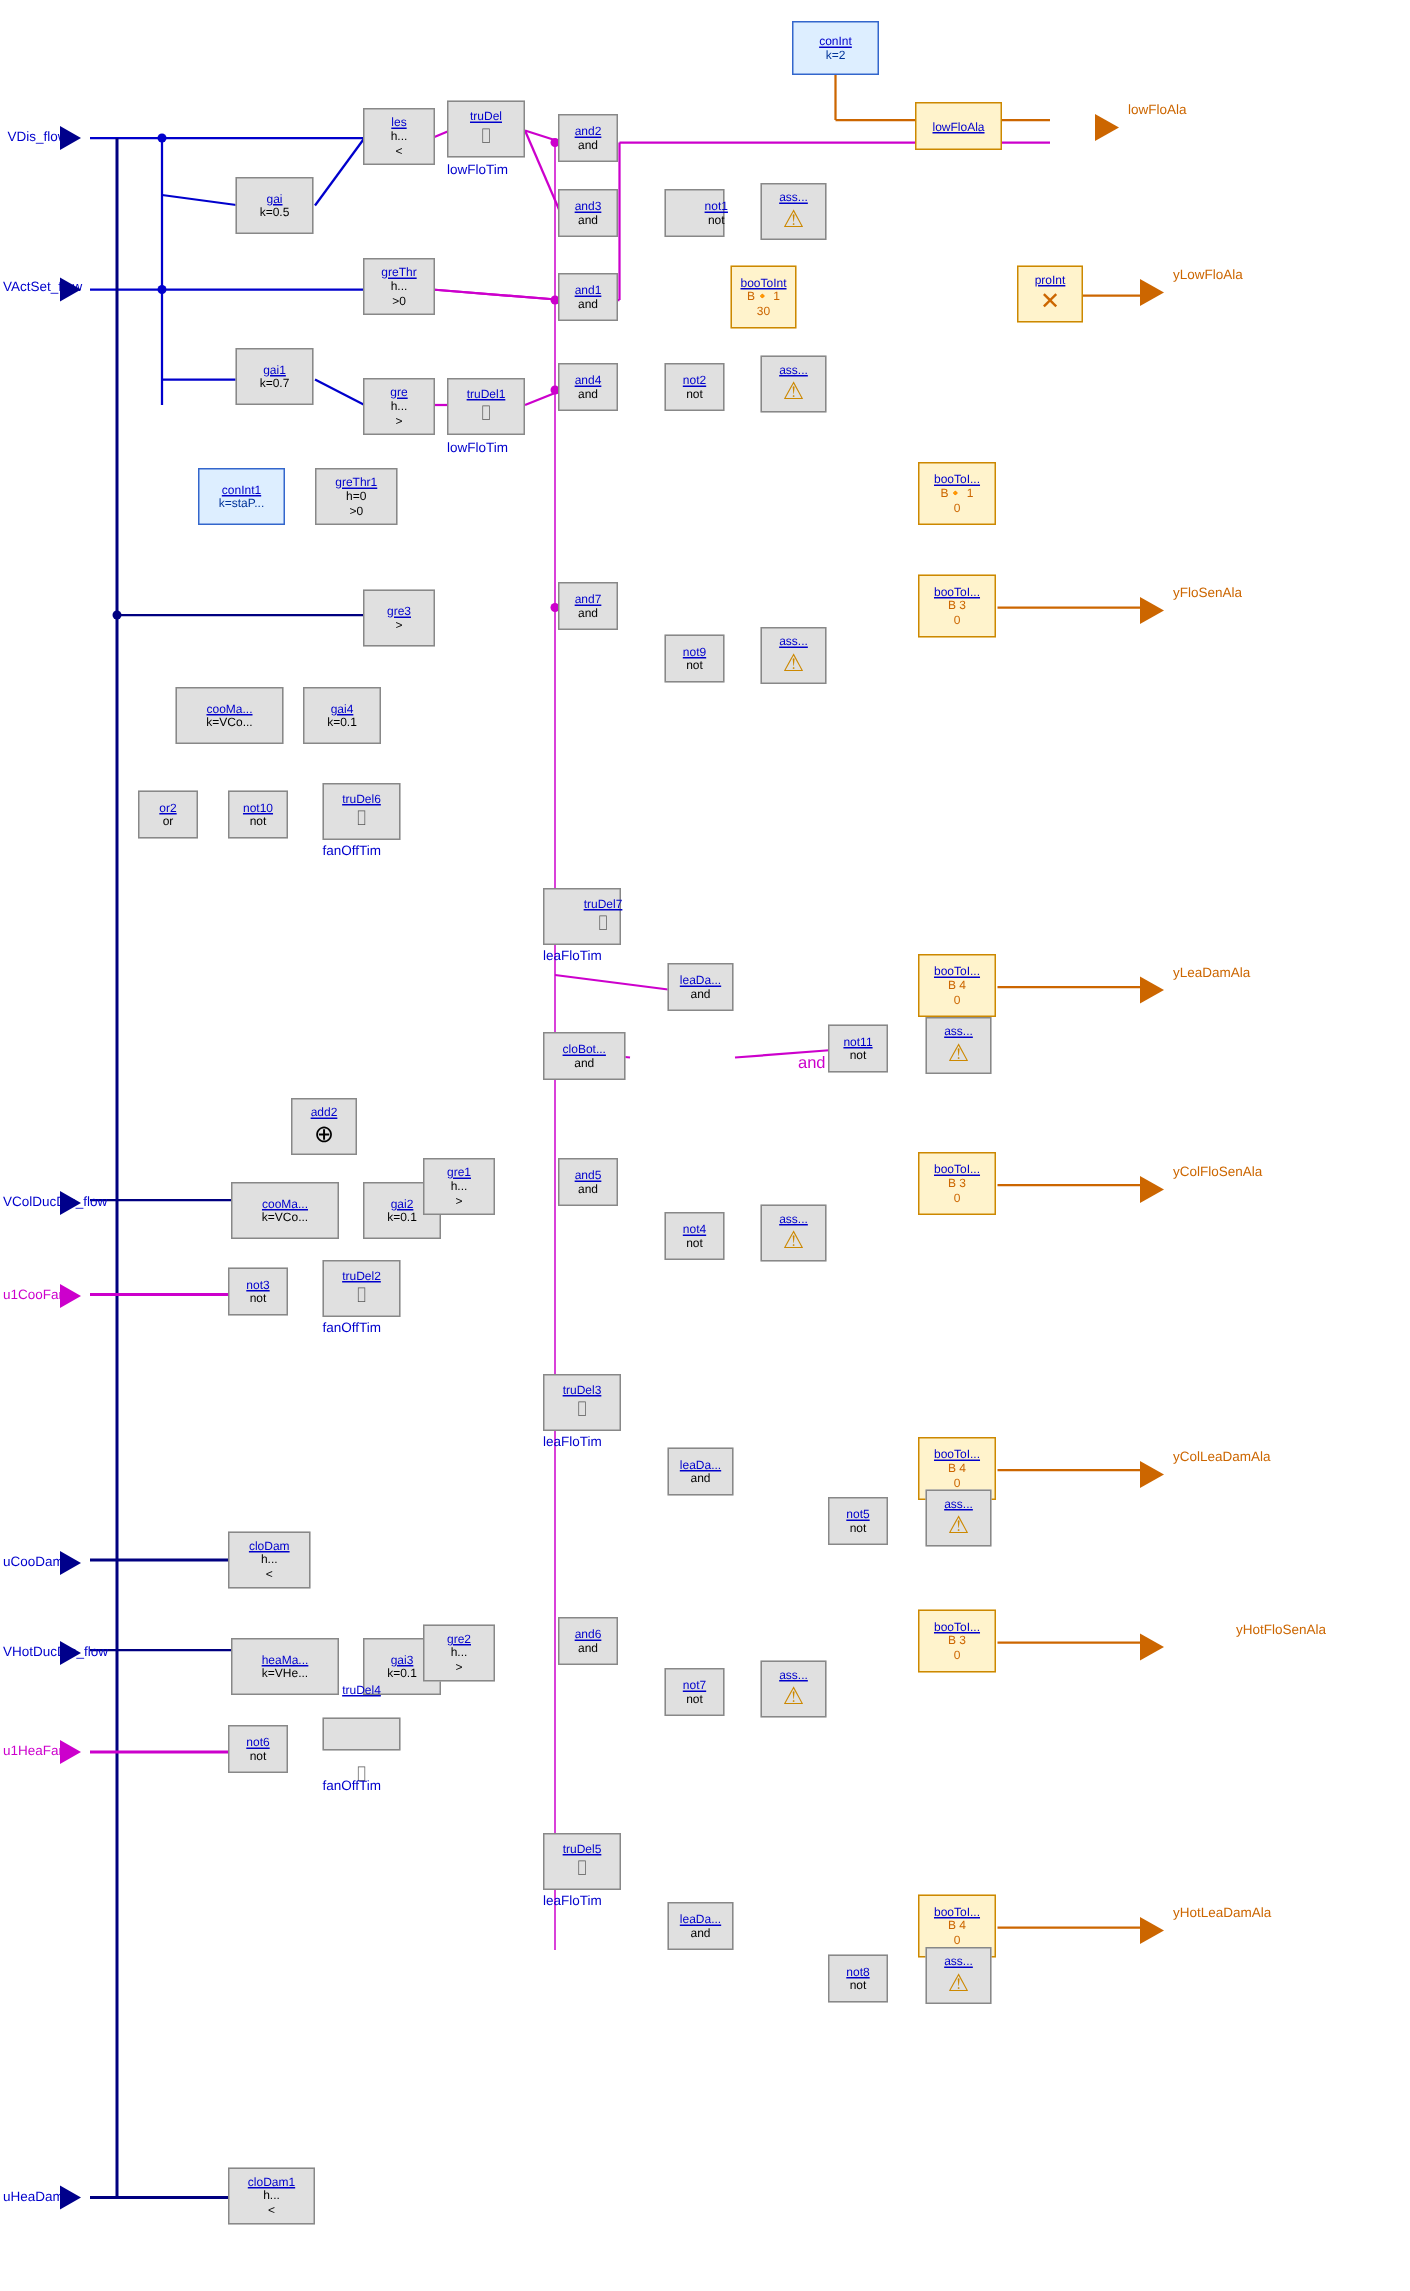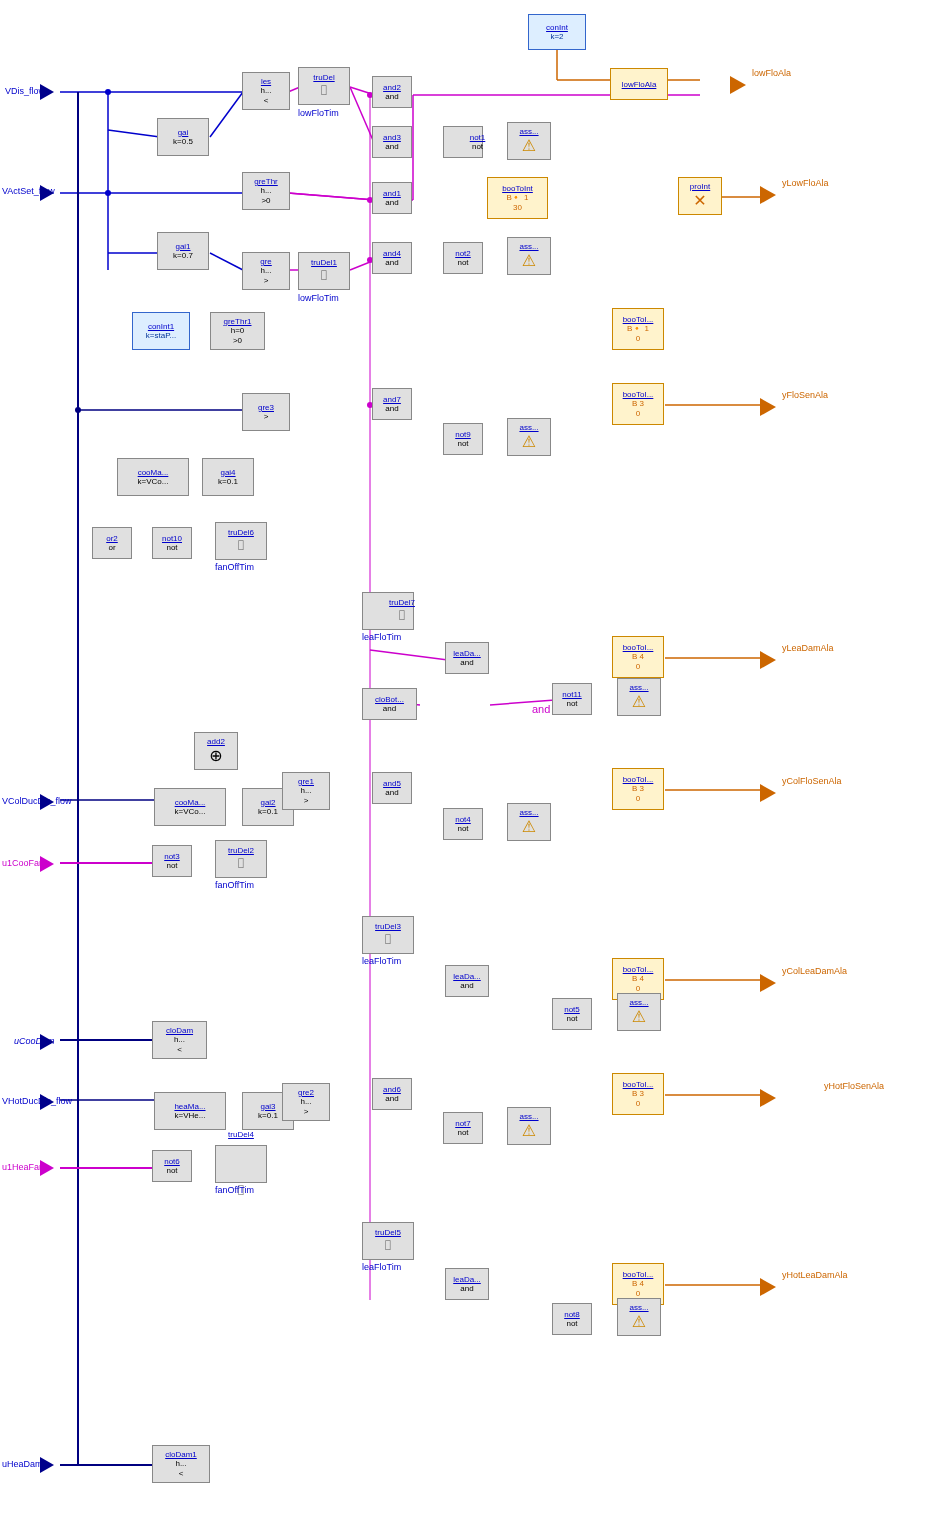--- a/index.html
+++ b/index.html
@@ -236,21 +236,21 @@
     <span class="blk-name">greThr</span>
     <span class="blk-inner">h...</span>
     <span class="blk-inner">&gt;0</span>
   </div>
 
   <div class="block block-gray" style="left:372px;top:182px;width:40px;height:32px;">
     <span class="blk-name">and1</span>
     <span class="blk-inner">and</span>
   </div>
 
-  <div class="block block-orange" style="left:487px;top:177px;width:61px;height:42px;">
+  <div class="block block-orange" style="left:487px;top:177px;width:44px;height:42px;">
     <span class="blk-name">booToInt</span>
     <span class="blk-inner">B🔸 1<br>30</span>
   </div>
 
   <div class="block block-orange" style="left:678px;top:177px;width:44px;height:38px;">
     <span class="blk-name">proInt</span>
     <span style="font-size:16px;">✕</span>
   </div>
 
   <div style="position:absolute;left:760px;top:186px;" class="out-arrow"></div>
@@ -472,21 +472,21 @@
   <div class="block block-gray" style="left:552px;top:998px;width:40px;height:32px;">
     <span class="blk-name">not5</span>
     <span class="blk-inner">not</span>
   </div>
 
   <div class="block block-gray" style="left:617px;top:993px;width:44px;height:38px;">
     <span class="blk-name">ass...</span>
     <span style="font-size:16px;color:#cc8800;">⚠</span>
   </div>
 
-  <div class="label label-blue" style="left:14px;top:1036px;font-style:italic;">uCooDam</div>
+  <div class="label label-blue" style="left:2px;top:1036px;">uCooDam</div>
   <div style="position:absolute;left:40px;top:1034px;" class="arrow-right"></div>
 
   <div class="block block-gray" style="left:152px;top:1021px;width:55px;height:38px;">
     <span class="blk-name">cloDam</span>
     <span class="blk-inner">h...</span>
     <span class="blk-inner">&lt;</span>
   </div>
 
   <div class="label label-blue" style="left:2px;top:1096px;">VHotDucDis_flow</div>
   <div style="position:absolute;left:40px;top:1094px;" class="arrow-right"></div>
@@ -529,21 +529,21 @@
     <span style="font-size:16px;color:#cc8800;">⚠</span>
   </div>
 
   <div class="label" style="left:2px;top:1162px;color:#cc00cc;">u1HeaFan</div>
   <div class="arrow-right-magenta" style="position:absolute;left:40px;top:1160px;"></div>
 
   <div class="block block-gray" style="left:152px;top:1150px;width:40px;height:32px;">
     <span class="blk-name">not6</span>
     <span class="blk-inner">not</span>
   </div>
-  <div class="block block-gray" style="left:215px;top:1145px;width:52px;height:38px;gap:43px;">
+  <div class="block block-gray" style="left:215px;top:1145px;width:52px;height:22px;gap:43px;">
     <span class="blk-name">truDel4</span>
     <span style="font-size:14px;color:#555;">⌷</span>
   </div>
   <div class="label label-blue" style="left:215px;top:1185px;">fanOffTim</div>
 
   <div class="block block-gray" style="left:362px;top:1222px;width:52px;height:38px;">
     <span class="blk-name">truDel5</span>
     <span style="font-size:14px;color:#555;">⌷</span>
   </div>
   <div class="label label-blue" style="left:362px;top:1262px;">leaFloTim</div>

